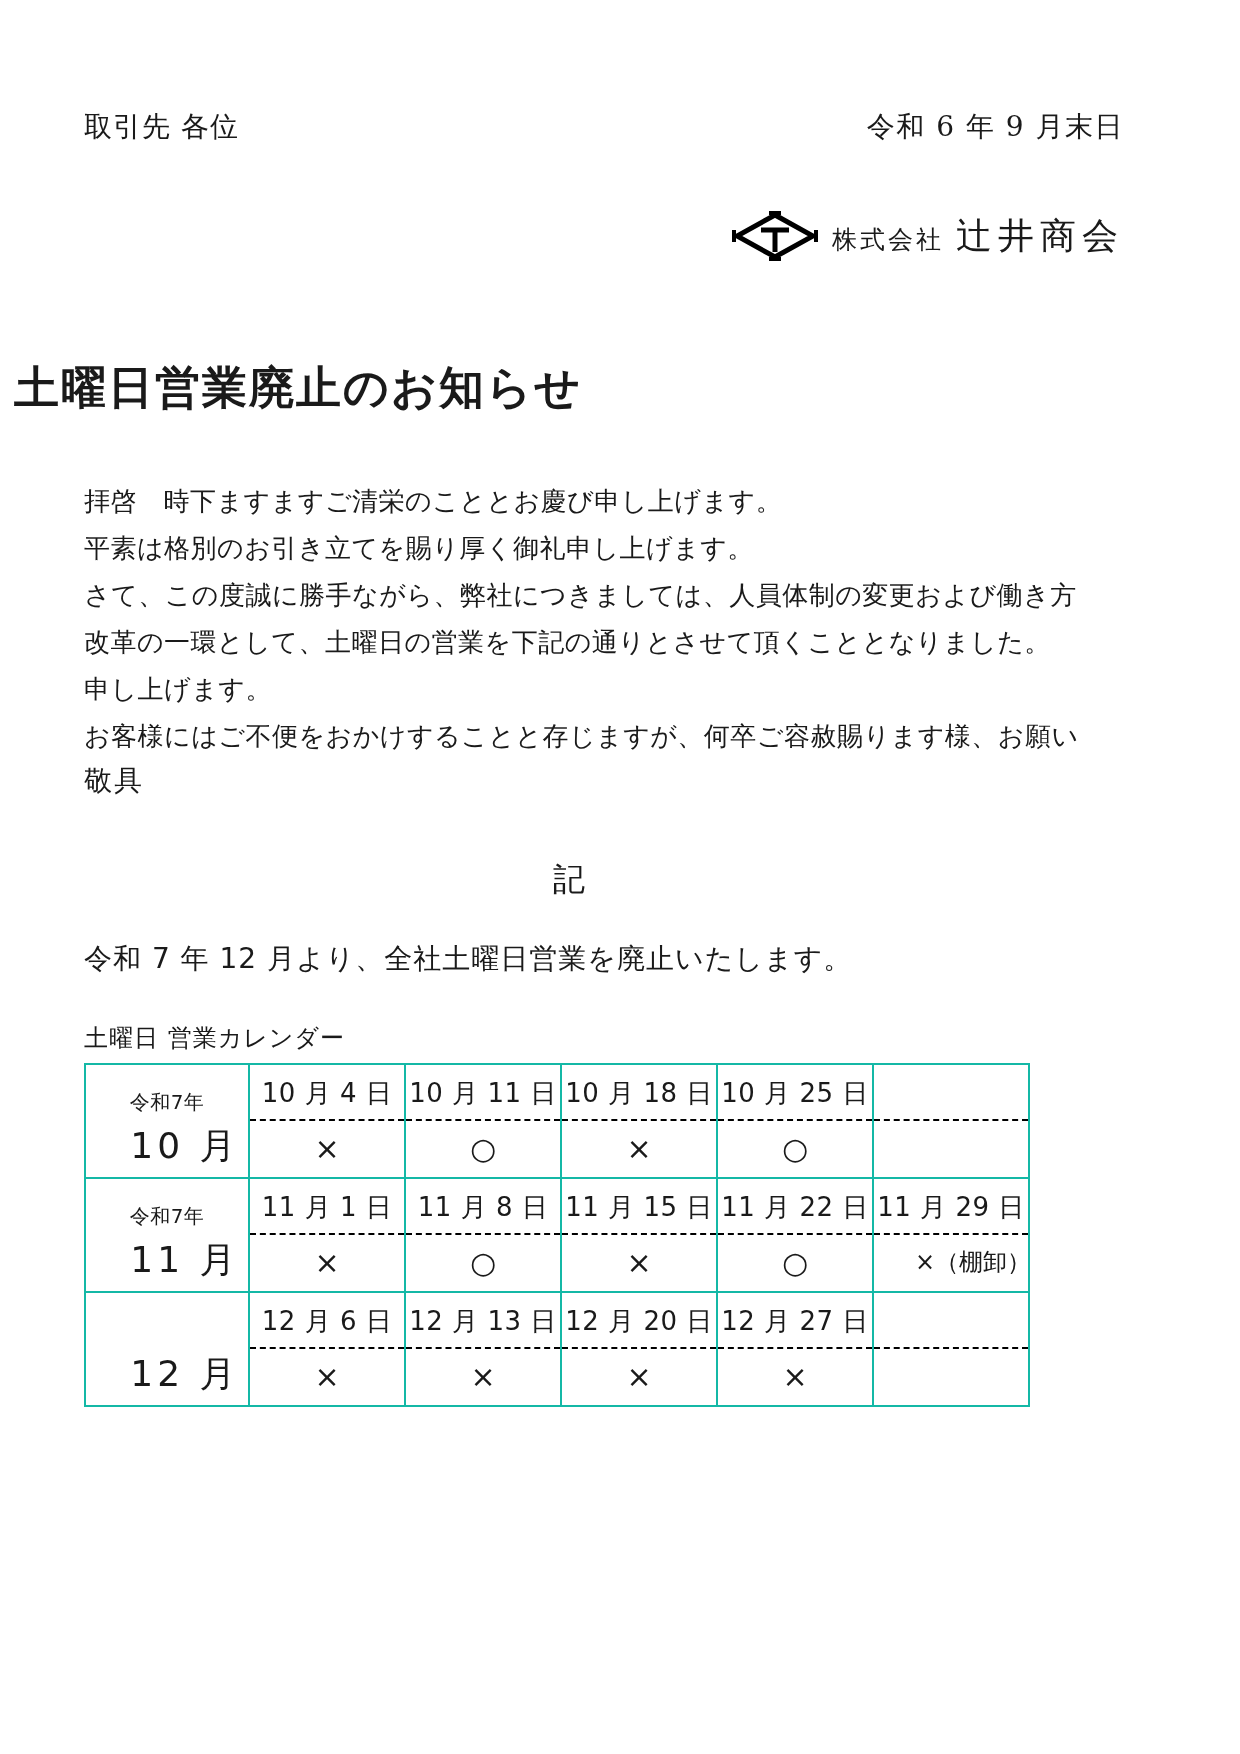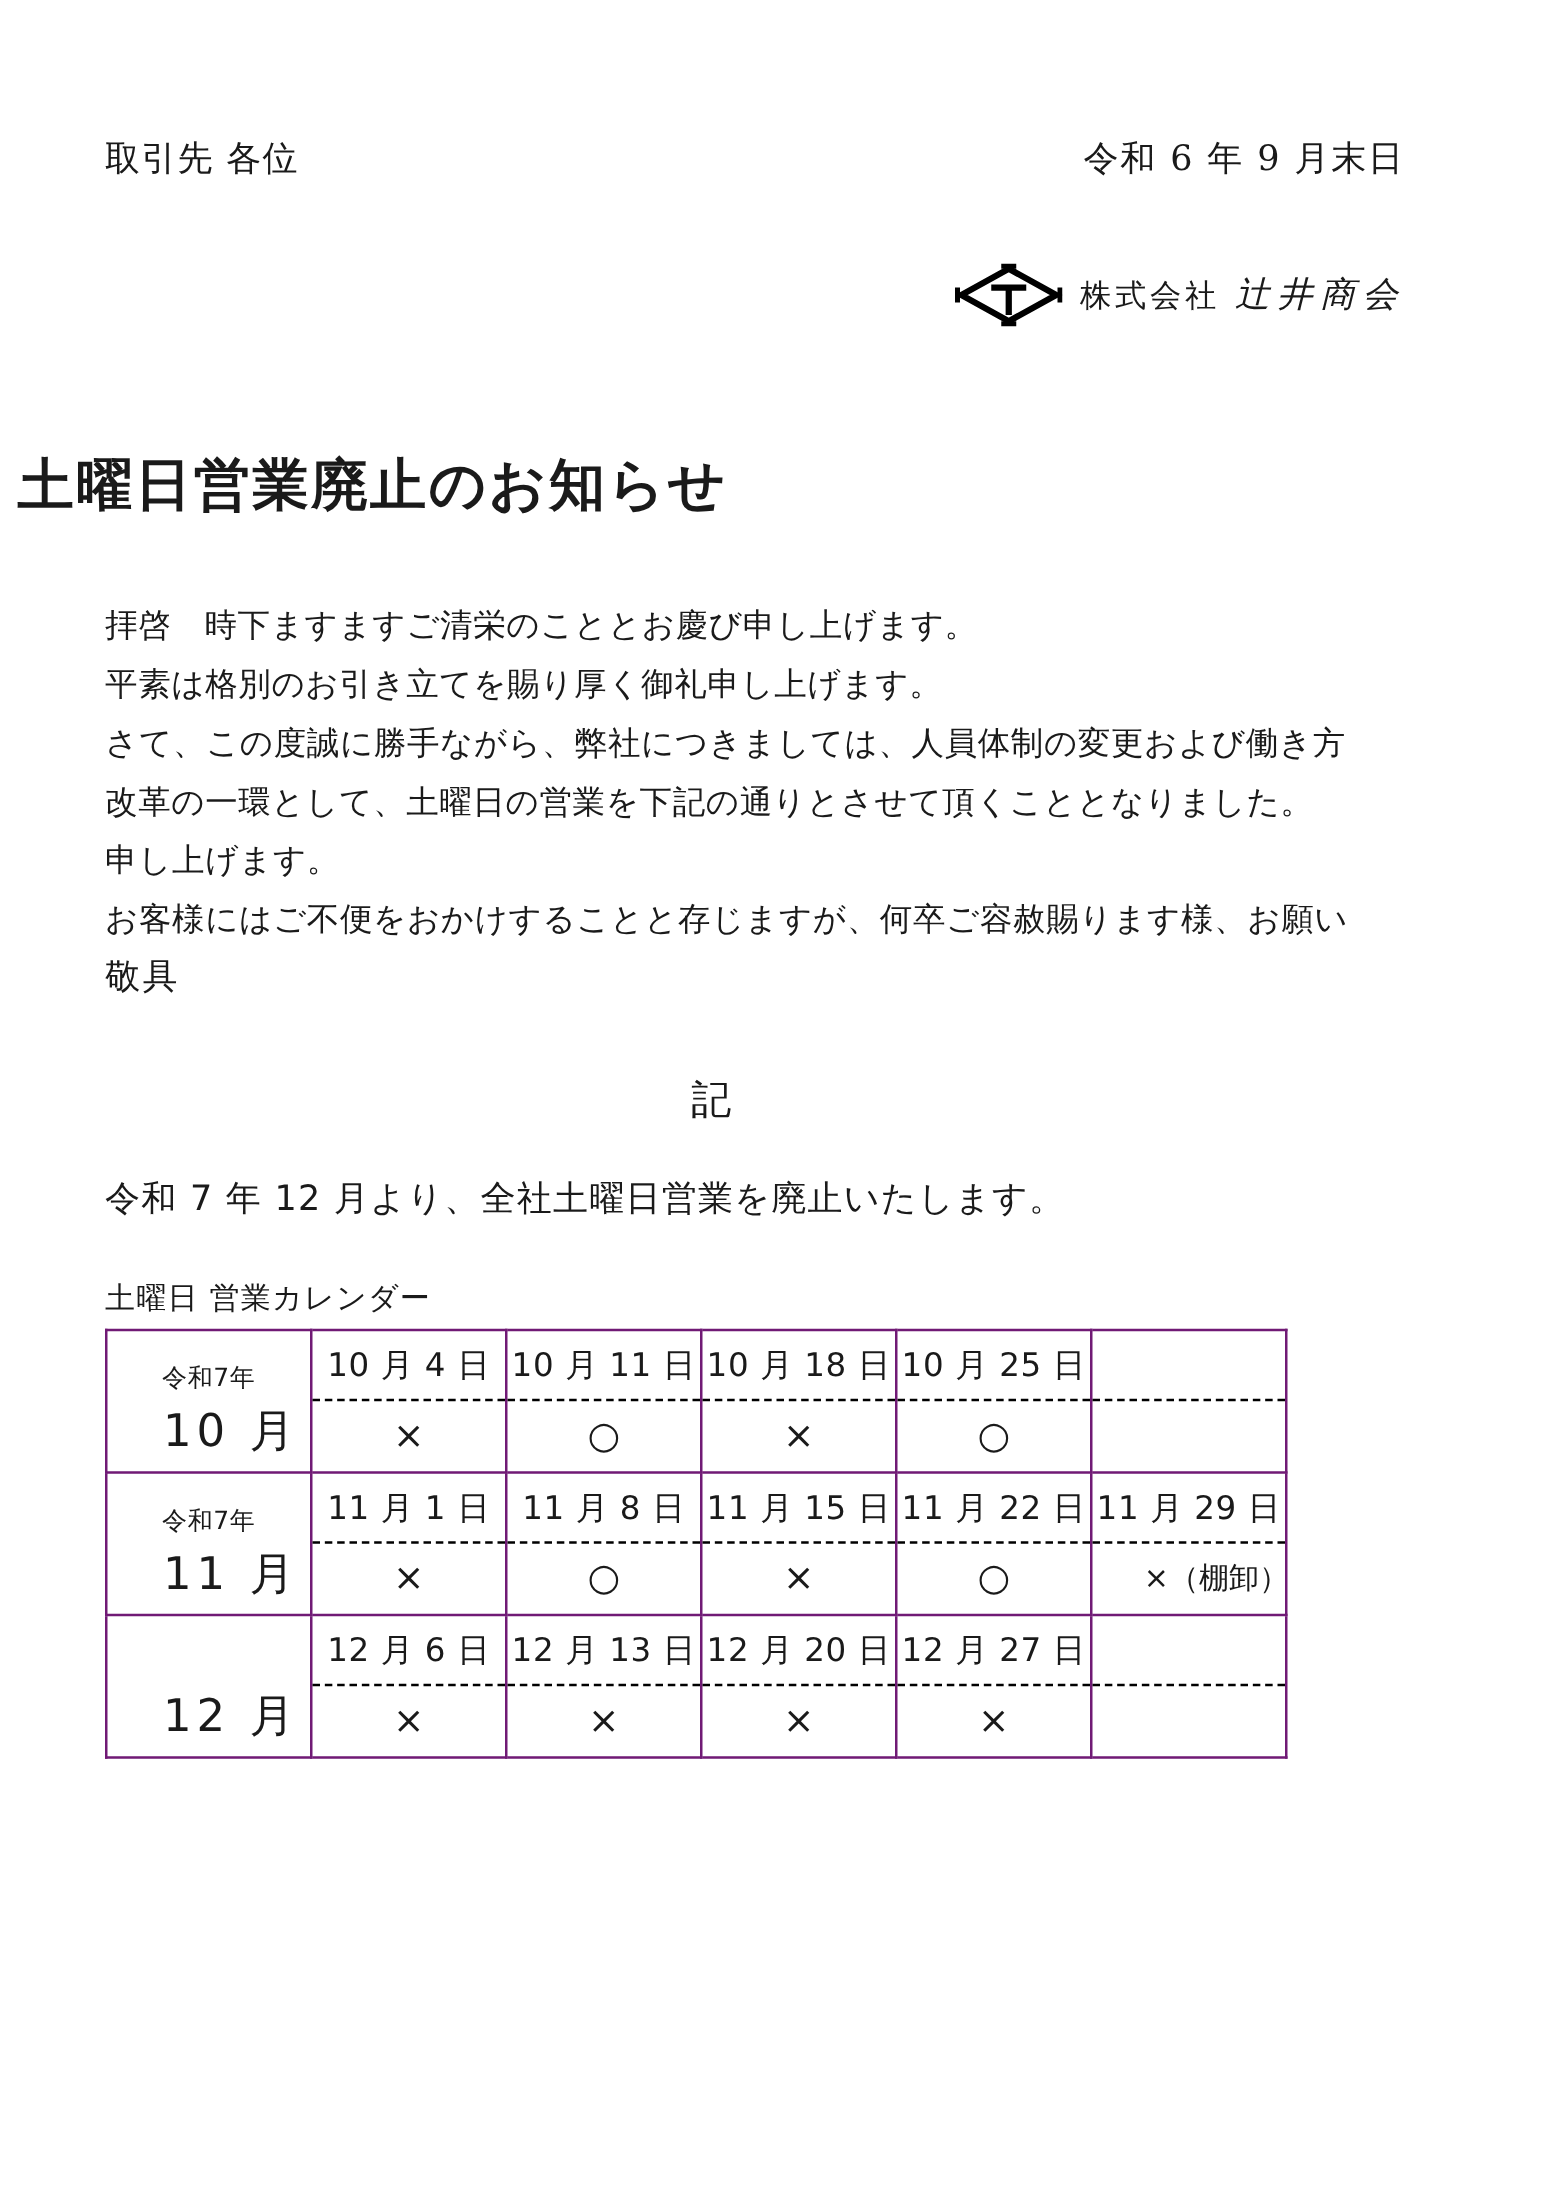--- a/index.html
+++ b/index.html
@@ -66,21 +66,21 @@
   .company-name {
     font-family: "DejaVu Serif", "Liberation Serif", serif;
     font-size: 25px;
     letter-spacing: 2px;
     white-space: pre;
     display: flex;
     align-items: baseline;
     gap: 12px;
   }
   .company-kind { font-size: 25px; letter-spacing: 3px; }
-  .company-main { font-size: 28px; letter-spacing: 6px; font-style: italic; }
+  .company-main { font-size: 36px; letter-spacing: 6px; }
 
   
   .doc-title {
     position: absolute;
     left: 14px;
     top: 358px;
     width: 1240px;
     text-align: left;
     font-family: "DejaVu Sans", "Liberation Sans", sans-serif;
     font-weight: bold;
@@ -157,21 +157,21 @@
     top: 1063px;
     width: 944px;
   }
   table.cal {
     border-collapse: collapse;
     width: 944px;
     table-layout: fixed;
     font-family: "DejaVu Sans", "Liberation Sans", sans-serif;
   }
   table.cal td {
-    border: 2px solid #701a75;
+    border: 2px solid #14b8a6;
     padding: 0;
     vertical-align: middle;
     text-align: center;
   }
   col.c-month { width: 164px; }
   col.c-day   { width: 156px; }
 
   
   .month-cell {
     height: 112px;

